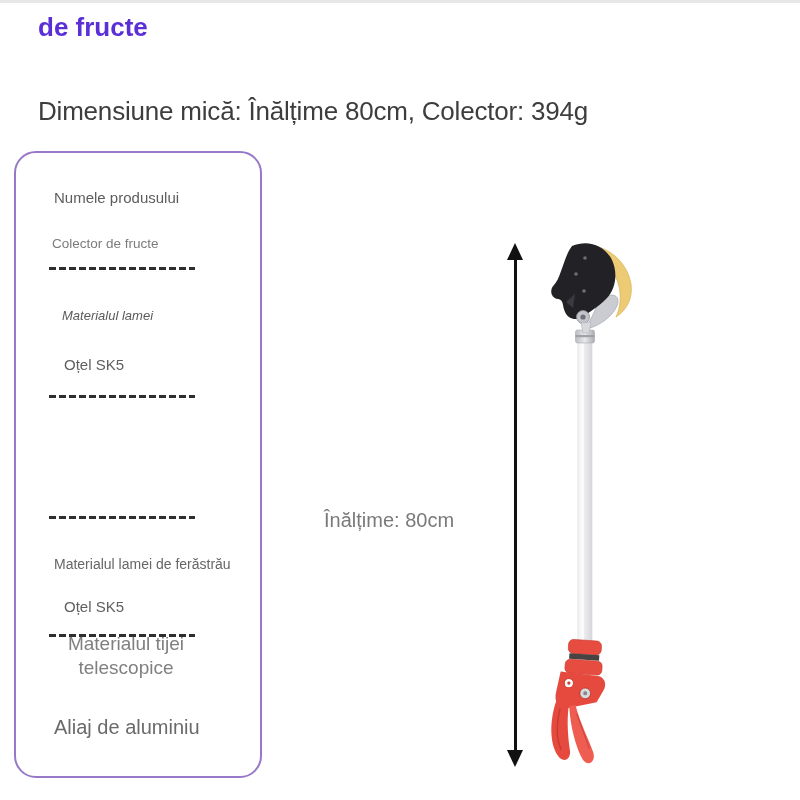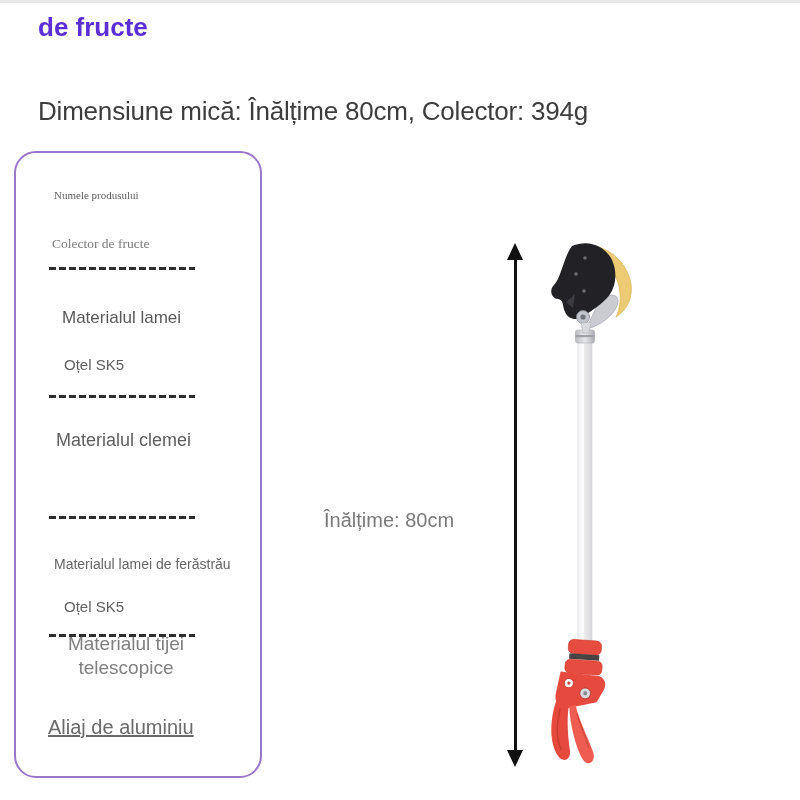--- a/index.html
+++ b/index.html
@@ -15,34 +15,34 @@
 
   
   .headline{position:absolute;left:38px;top:96px;font-size:26px;color:#3d3d3d;font-weight:500;letter-spacing:-0.2px;}
 
   
   .spec-box{
     position:absolute;left:14px;top:151px;width:248px;height:627px;
     border:2px solid #9878c8;border-radius:22px;box-sizing:border-box;background:#ffffff;
   }
   .spec-box .abs{position:absolute;white-space:nowrap;}
-  .lab1{left:38px;top:36px;font-size:11px;color:#5d5d5d;font-family:Liberation Serif, serif;}
-  .val1{left:36px;top:83px;font-size:13.5px;color:#7b7b7b;font-family:Liberation Serif, serif;}
+  .lab1{left:38px;top:36px;font-size:15px;color:#5d5d5d;}
+  .val1{left:36px;top:83px;font-size:13.5px;color:#7b7b7b;}
   .div1{left:33px;top:114px;}
-  .lab2{left:46px;top:155px;font-size:17px;color:#5a5a5a;}
+  .lab2{left:46px;top:155px;font-size:13px;color:#5a5a5a;font-style:italic;}
   .val2{left:48px;top:203px;font-size:15px;color:#606060;}
   .div2{left:33px;top:242px;}
   .lab3{left:40px;top:277px;font-size:18px;color:#5e5e5e;}
   .val3{left:44px;top:320px;font-size:19px;color:#8d8d8d;}
   .div3{left:33px;top:363px;}
   .lab4{left:38px;top:403px;font-size:14px;color:#666666;}
   .val4{left:48px;top:445px;font-size:15px;color:#606060;}
   .div4{left:33px;top:481px;}
   .lab5{left:30px;top:479px;width:160px;font-size:19px;line-height:24px;color:#808080;text-align:center;white-space:normal !important;}
-  .val5{left:32px;top:563px;font-size:20px;color:#6a6a6a;text-decoration:underline;}
+  .val5{left:38px;top:563px;font-size:20px;color:#6a6a6a;}
   .dash{
     width:146px;height:3px;
     background:repeating-linear-gradient(90deg,#2e2e2e 0 7px,transparent 7px 10px);
   }
 
   
   .arrow-line{position:absolute;left:514px;top:254px;width:2.5px;height:498px;background:#111;}
   .arrow-head-up{
     position:absolute;left:507px;top:243px;width:0;height:0;
     border-left:8px solid transparent;border-right:8px solid transparent;border-bottom:17px solid #111;
@@ -68,21 +68,20 @@
 
 <div class="spec-box">
   <div class="abs lab1">Numele produsului</div>
   <div class="abs val1">Colector de fructe</div>
   <div class="abs div1 dash"></div>
 
   <div class="abs lab2">Materialul lamei</div>
   <div class="abs val2">Oțel SK5</div>
   <div class="abs div2 dash"></div>
 
-  <div class="abs lab3">Materialul clemei</div>
   <div class="abs div3 dash"></div>
 
   <div class="abs lab4">Materialul lamei de ferăstrău</div>
   <div class="abs val4">Oțel SK5</div>
   <div class="abs div4 dash"></div>
 
   <div class="abs lab5">Materialul tijei telescopice</div>
   <div class="abs val5">Aliaj de aluminiu</div>
 </div>
 

